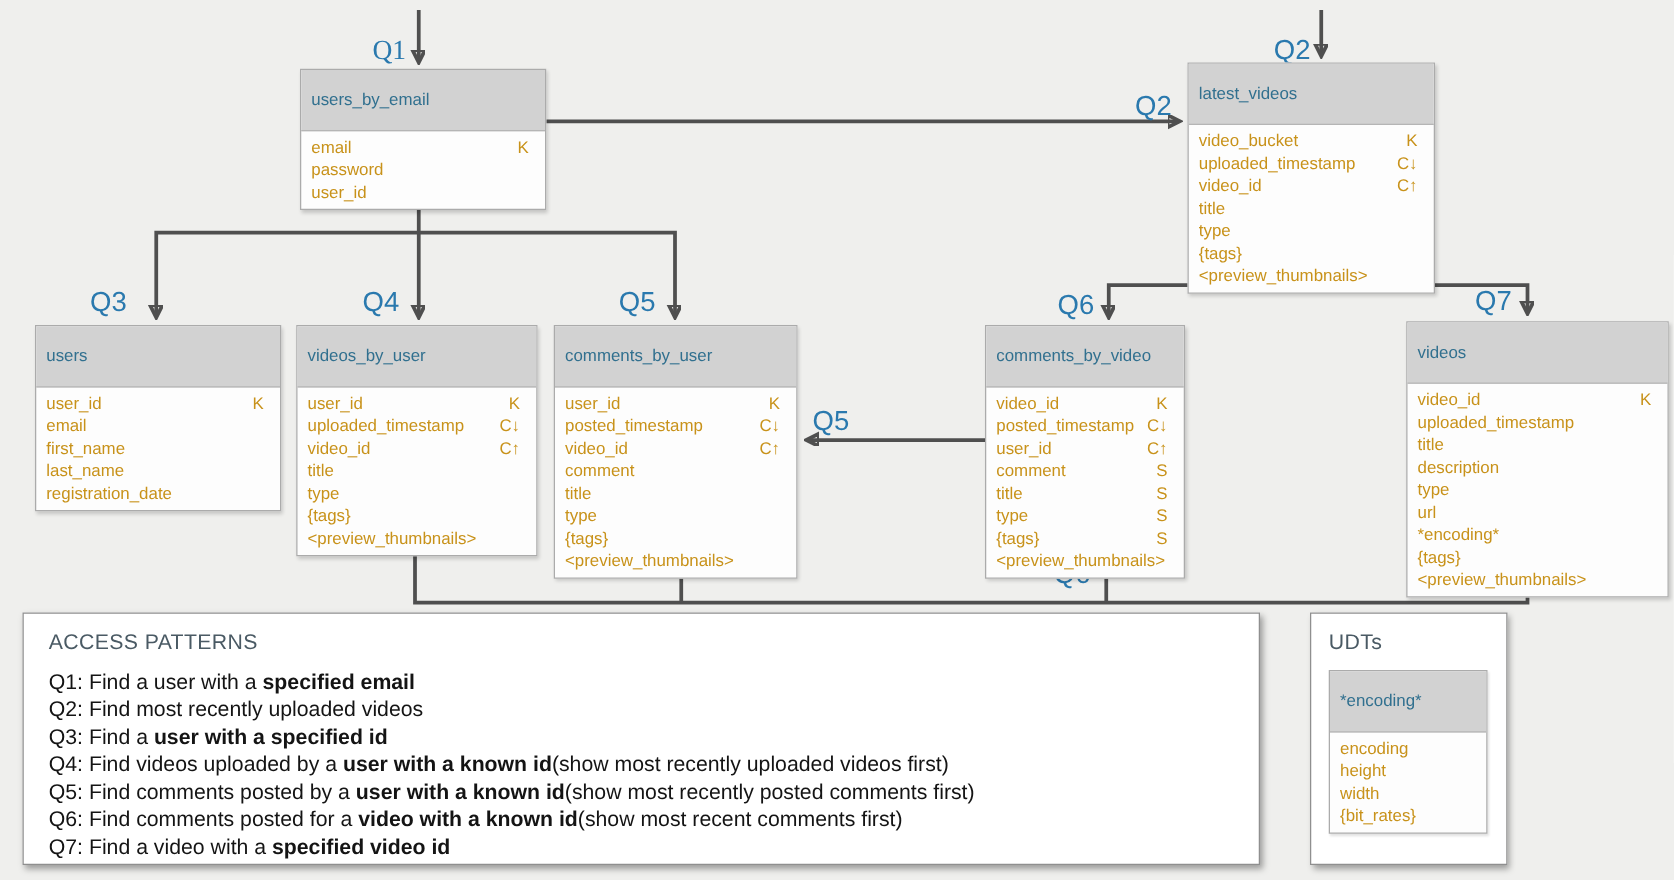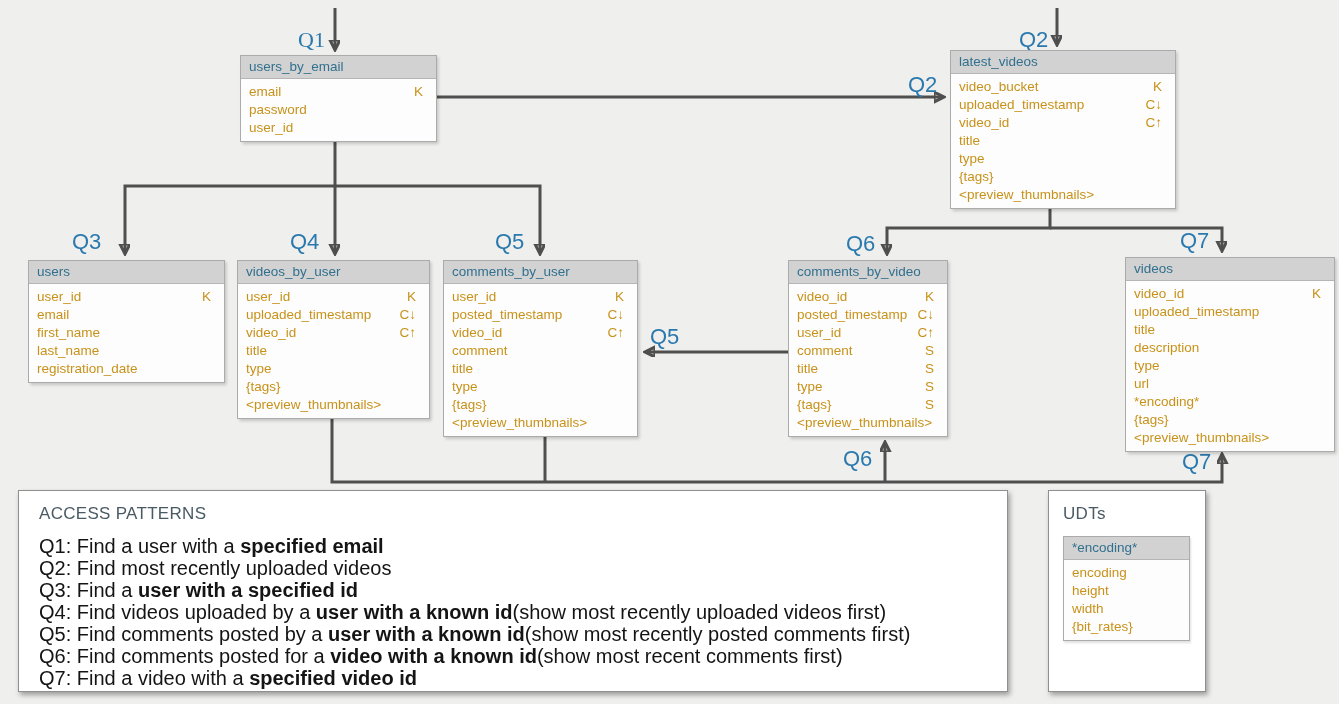--- a/index.html
+++ b/index.html
@@ -11,33 +11,33 @@
   #wires{position:absolute;left:0;top:0;pointer-events:none;}
   #wires path{fill:none;stroke:#4F4F4F;stroke-width:3;}
 
   
   .table{
     position:absolute;background:#FDFDFD;border:1px solid #ABABAB;
     box-shadow:1.5px 2px 3px rgba(0,0,0,.18);box-sizing:border-box;
   }
   .thead{
     background:#D2D2D2;color:#31708F;font-size:13.5px;line-height:16px;
-    padding:3px 8px;border-bottom:1px solid #B5B5B5;white-space:nowrap;
+    padding:16px 8px;border-bottom:1px solid #B5B5B5;white-space:nowrap;
   }
   .tbody{padding:4px 0;}
   .trow{
     display:flex;justify-content:space-between;align-items:baseline;
     padding:0 13px 0 8px;font-size:13.5px;line-height:18px;
     color:#C8921A;white-space:nowrap;
   }
   .fkey{color:#C8921A;margin-left:8px;}
 
   
   #t-users_by_email{left:240px;top:55px;width:197px;}
-  #t-latest_videos{left:950px;top:50px;width:226px;}
+  #t-latest_videos{left:950px;top:50px;width:198px;}
   #t-users{left:28px;top:260px;width:197px;}
   #t-videos_by_user{left:237px;top:260px;width:193px;}
   #t-comments_by_user{left:443px;top:260px;width:195px;}
   #t-comments_by_video{left:788px;top:260px;width:160px;}
   #t-videos{left:1125px;top:257px;width:210px;}
 
   
   .qlabel{position:absolute;font-size:22px;color:#2A79AE;}
   #q1-label{left:298px;top:27px;font-family:Liberation Serif, serif;}
   #q2top-label{left:1019px;top:27px;}
@@ -53,21 +53,21 @@
 
   
   .panel{
     position:absolute;background:#FFFFFF;border:1px solid #8F8F8F;
     box-shadow:2px 3px 5px rgba(0,0,0,.35);box-sizing:border-box;
   }
   #access-panel{left:18px;top:490px;width:990px;height:202px;padding:13px 0 0 20px;}
   #udt-panel{left:1048px;top:490px;width:158px;height:202px;padding:13px 0 0 14px;}
   .panel-title{font-size:17px;font-weight:normal;color:#4A5A64;letter-spacing:.3px;}
   #access-panel .panel-title{margin-bottom:11px;}
-  .ap-line{font-size:20px;line-height:22px;color:#141414;white-space:nowrap;}
+  .ap-line{font-size:17px;line-height:22px;color:#141414;white-space:nowrap;}
   .ap-line b{font-weight:bold;}
   .table.inline{position:relative;margin-top:12px;width:127px;box-shadow:1px 1.5px 2px rgba(0,0,0,.12);}
 </style>
 </head>
 <body>
 
 <div id="canvas">
 
   <svg id="wires" width="1339" height="704" viewBox="0 0 1339 704">
     <defs>

